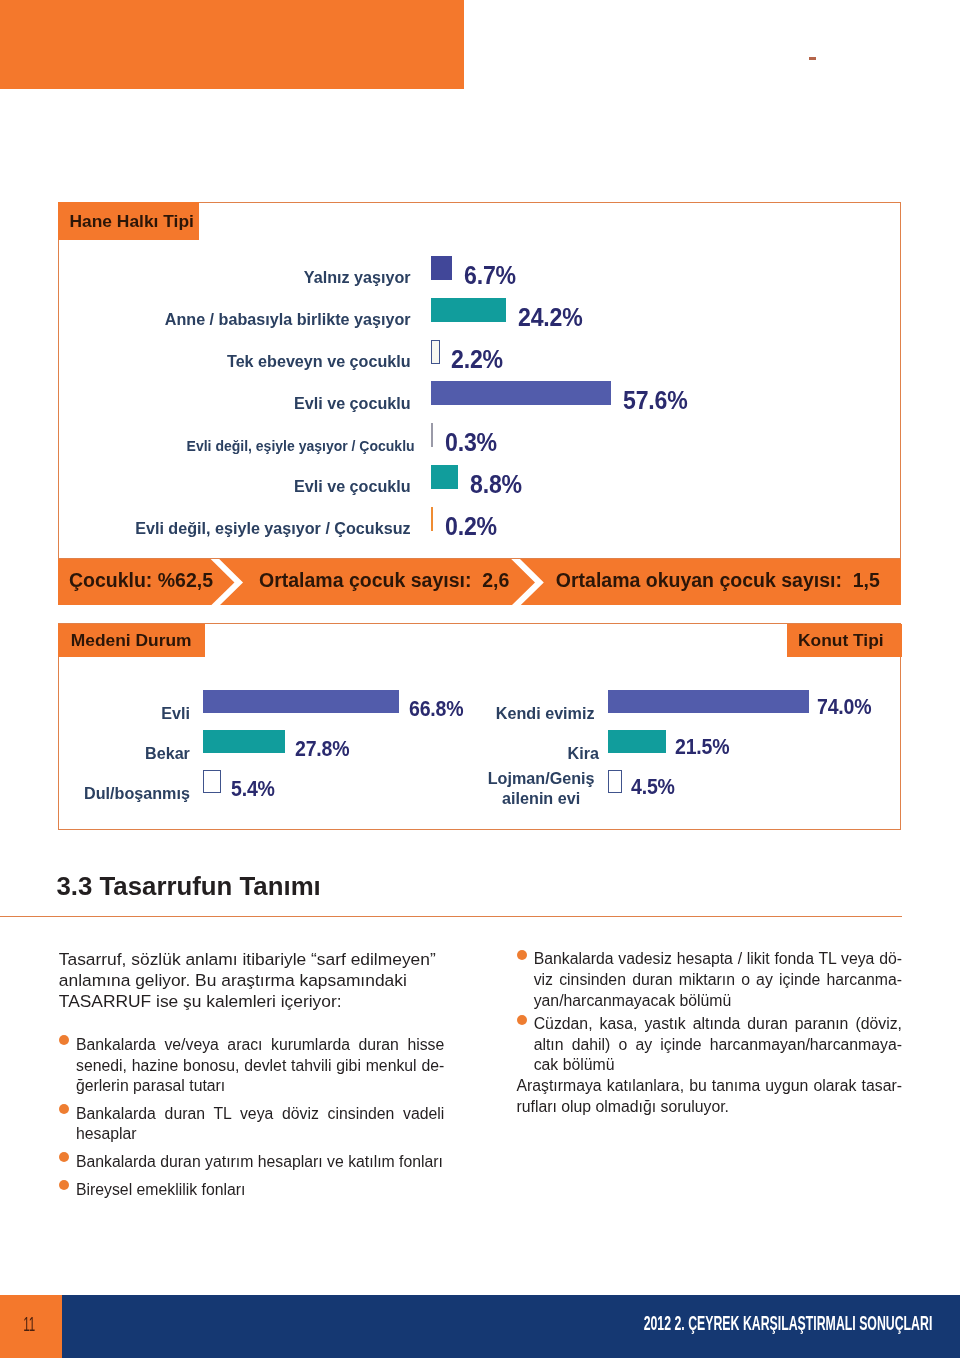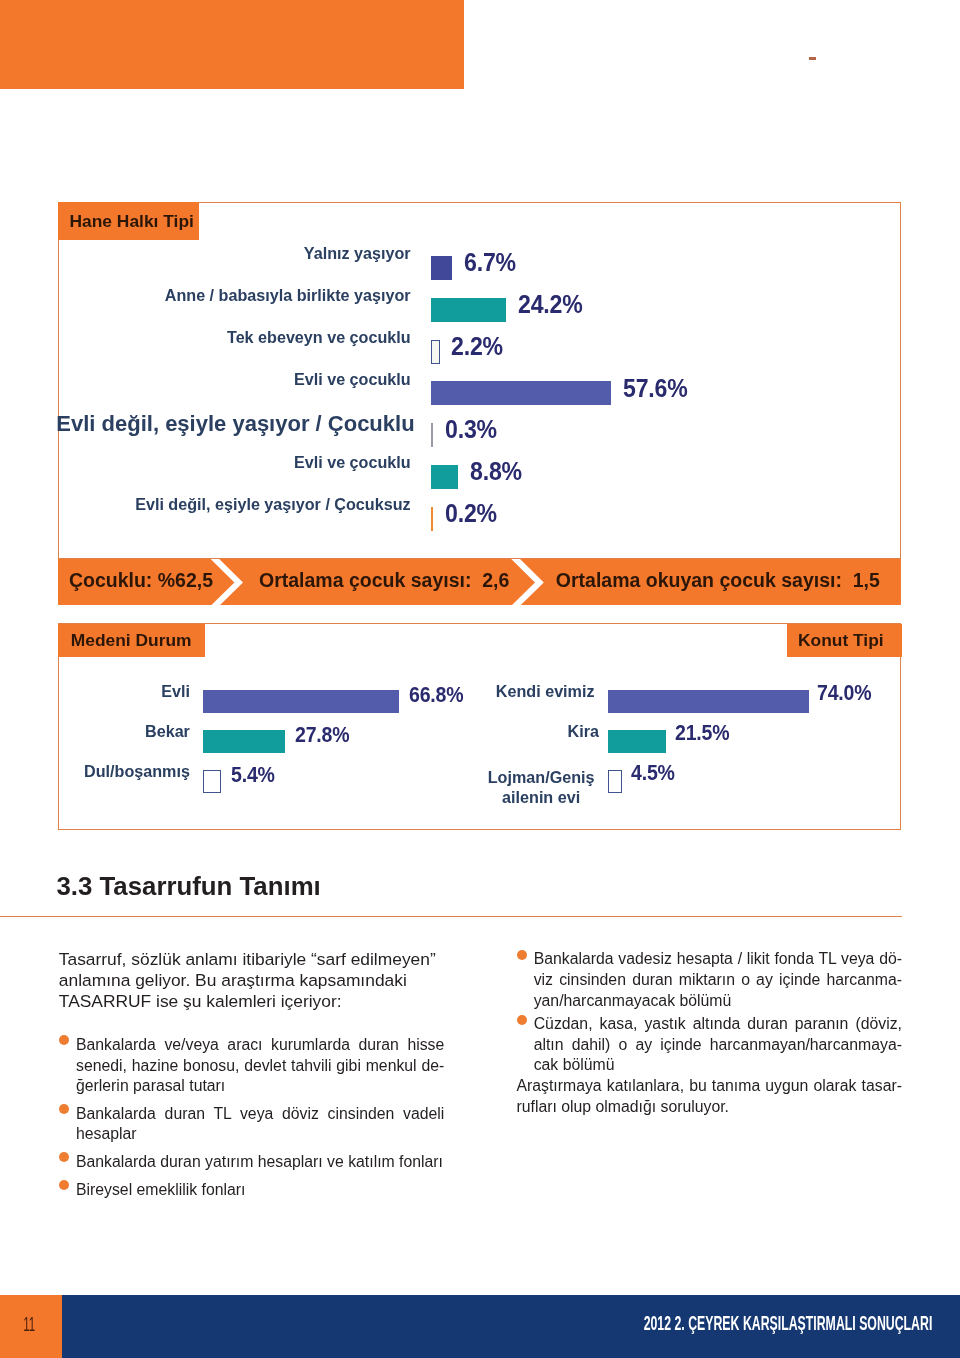--- a/index.html
+++ b/index.html
@@ -8,21 +8,21 @@
   .topband{position:absolute;left:0;top:0;width:464px;height:89px;}
   .tinydash{position:absolute;left:808.8px;top:57px;width:7.4px;height:2.7px;}
 
   
   .panel{position:absolute;border:1.3px solid #e0814a;background:#fff;box-sizing:border-box;}
   .tab{position:absolute;color:#2c1608;font-weight:bold;font-size:17.4px;
        display:flex;align-items:center;box-sizing:border-box;white-space:nowrap;}
 
   
   .chart{position:absolute;}
-  .row{position:absolute;display:flex;align-items:flex-start;height:26px;}
+  .row{position:absolute;display:flex;align-items:flex-end;height:26px;}
   .rlabel{color:#2b4061;font-weight:bold;text-align:right;box-sizing:border-box;
           font-size:16.15px;line-height:1.1;}
   .bwrap{position:relative;height:26px;display:flex;align-items:center;}
   .bar{display:block;box-sizing:border-box;}
   .pct{color:#2a2a6e;font-weight:bold;font-size:23px;white-space:nowrap;
        padding-left:11px;letter-spacing:-0.2px;}
   .pct > span{display:inline-block;transform-origin:0 50%;}
 
   
   .arrowband{position:absolute;overflow:visible;}
@@ -80,21 +80,21 @@
       <div class="pct" style="font-size: 25.5px; position: relative; top: 1px;"><span style="transform: scaleX(0.905);">2.2%</span></div>
     </div>
     <div class="row" style="top: 125.4px; left: 0px; height: 41.8px;">
       <div class="rlabel" style="width: 410px; padding-right: 20px; position: relative; top: -2px; font-size: 16.15px;">Evli ve çocuklu</div>
       <div class="bwrap" style="height: 41.8px;">
         <div class="bar" style="background: rgb(82, 92, 171); width: 180px; height: 24px;"></div>
       </div>
       <div class="pct" style="font-size: 25.5px; padding-left: 12px; position: relative; top: 1px;"><span style="transform: scaleX(0.905);">57.6%</span></div>
     </div>
     <div class="row" style="top: 167.2px; left: 0px; height: 41.8px;">
-      <div class="rlabel" style="width: 410px; padding-right: 16px; position: relative; top: -2px; font-size: 22px;">Evli değil, eşiyle yaşıyor / Çocuklu</div>
+      <div class="rlabel" style="width: 410px; padding-right: 16px; position: relative; top: -2px; font-size: 14px;">Evli değil, eşiyle yaşıyor / Çocuklu</div>
       <div class="bwrap" style="height: 41.8px;">
         <div class="bar" style="background: rgb(154, 154, 168); width: 2.6px; height: 24px;"></div>
       </div>
       <div class="pct" style="font-size: 25.5px; padding-left: 12px; position: relative; top: 1px;"><span style="transform: scaleX(0.905);">0.3%</span></div>
     </div>
     <div class="row" style="top: 209px; left: 0px; height: 41.8px;">
       <div class="rlabel" style="width: 410px; padding-right: 20px; position: relative; top: -2px; font-size: 16.15px;">Evli ve çocuklu</div>
       <div class="bwrap" style="height: 41.8px;">
         <div class="bar" style="background: rgb(17, 157, 156); width: 27.5px; height: 24px;"></div>
       </div>

